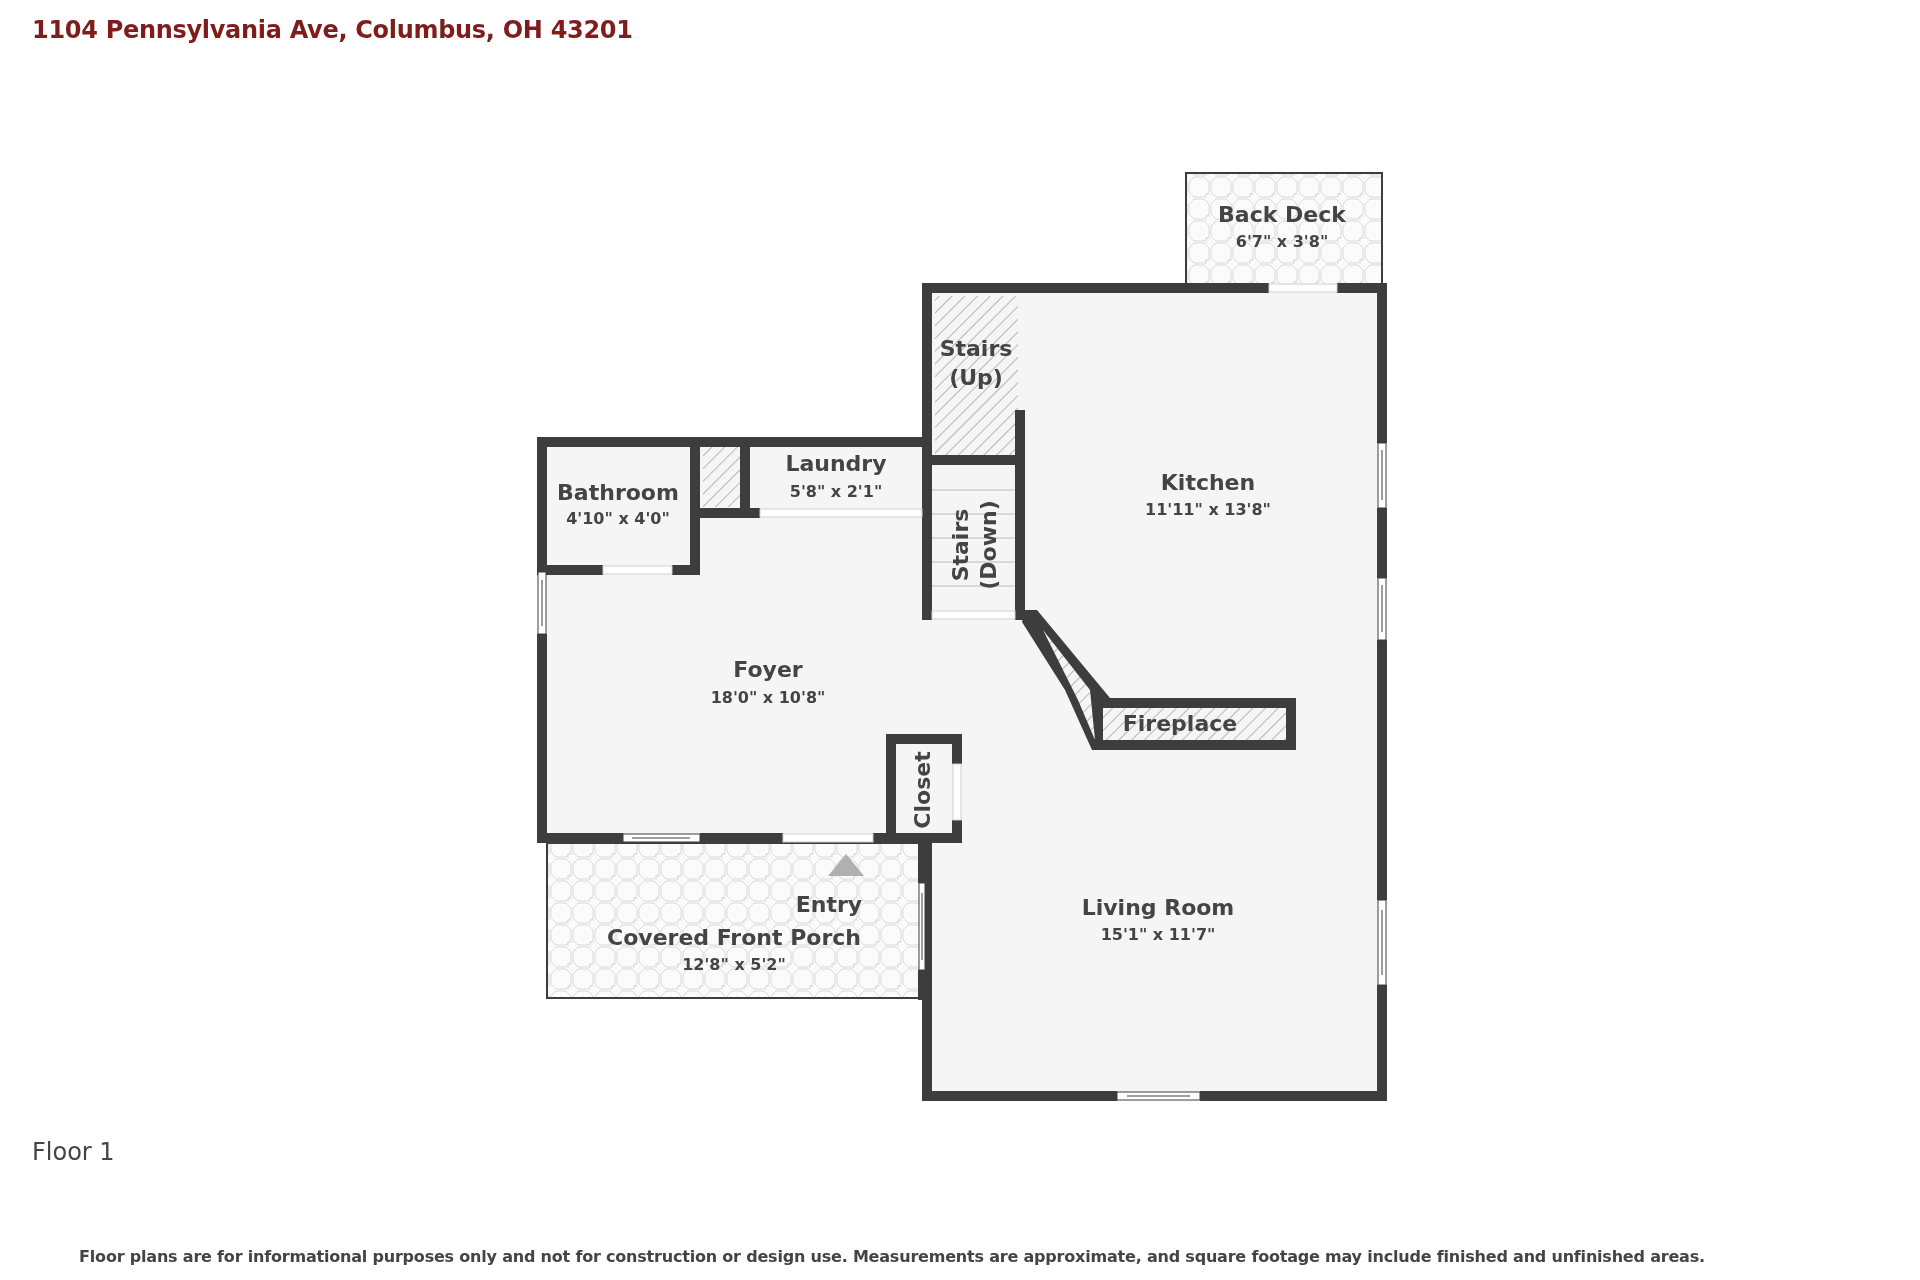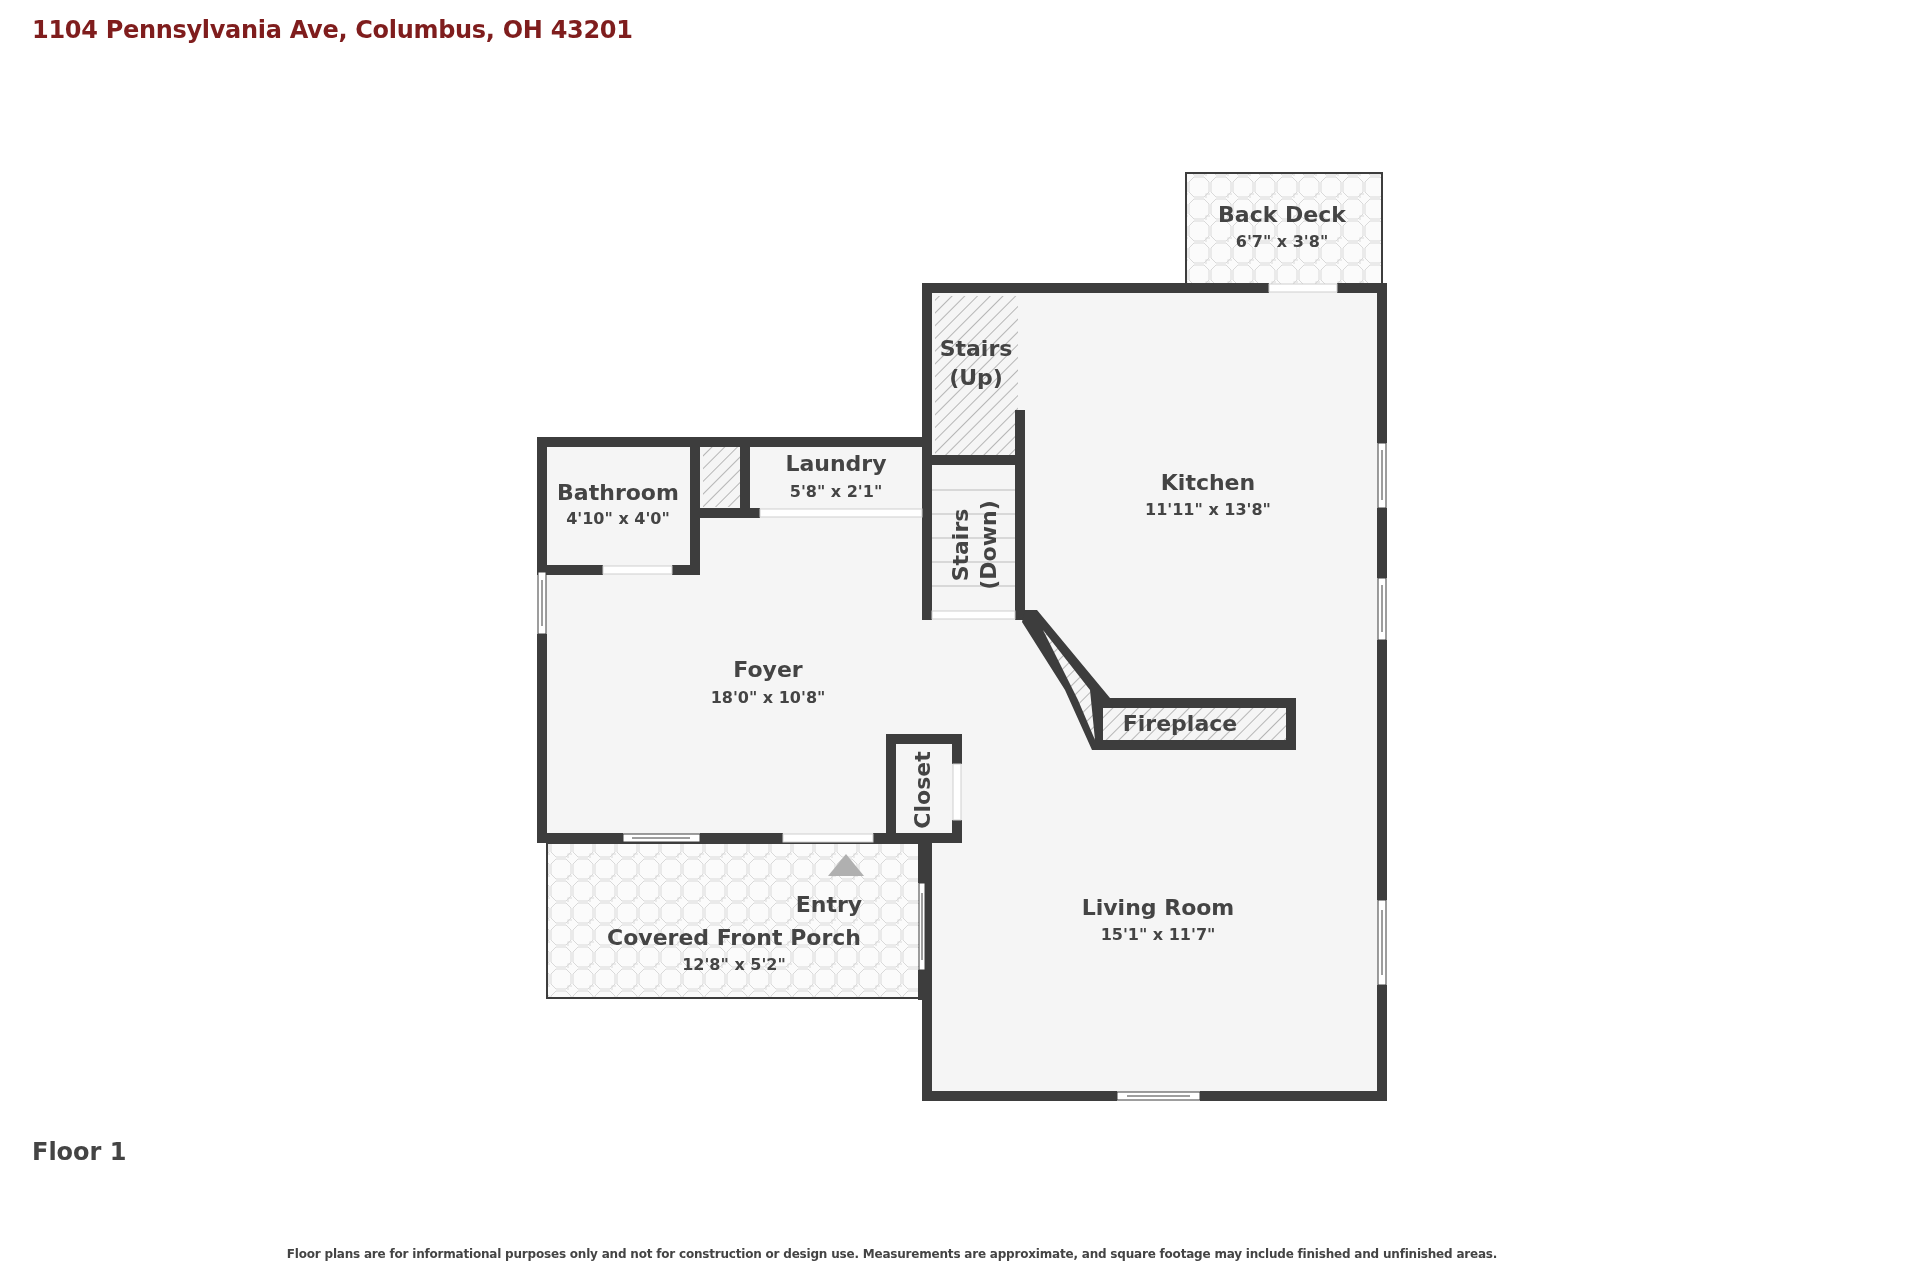--- a/index.html
+++ b/index.html
@@ -1,19 +1,19 @@
 <!DOCTYPE html>
 <html><head>
 <meta charset="utf-8">
 <style>
   html,body{margin:0;padding:0;background:#ffffff;}
   body{width:1920px;height:1280px;position:relative;overflow:hidden;font-family:"DejaVu Sans","Liberation Sans",sans-serif;color:#444444;}
   .address{position:absolute;left:32px;top:16px;font-size:24px;font-weight:bold;color:#7f1d1d;letter-spacing:-0.3px;}
-  .floor-label{position:absolute;left:32px;top:1138px;font-size:24px;font-weight:bold;color:#444;}
-  .disclaimer{position:absolute;left:0;width:1784px;top:1247px;text-align:center;font-size:12px;font-weight:bold;color:#444;letter-spacing:-0.2px;}
+  .floor-label{position:absolute;left:32px;top:1138px;font-size:24px;font-weight:normal;color:#444;}
+  .disclaimer{position:absolute;left:0;width:1784px;top:1247px;text-align:center;font-size:16px;font-weight:bold;color:#444;letter-spacing:-0.2px;}
   svg.plan{position:absolute;left:0;top:0;}
   .room-label{font-family:"DejaVu Sans","Liberation Sans",sans-serif;font-weight:bold;fill:#444444;}
   .room-name{font-size:22px;}
   .room-dim{font-size:16px;}
 </style>
 </head>
 <body>
 
 <div class="address">1104 Pennsylvania Ave, Columbus, OH 43201</div>
 

